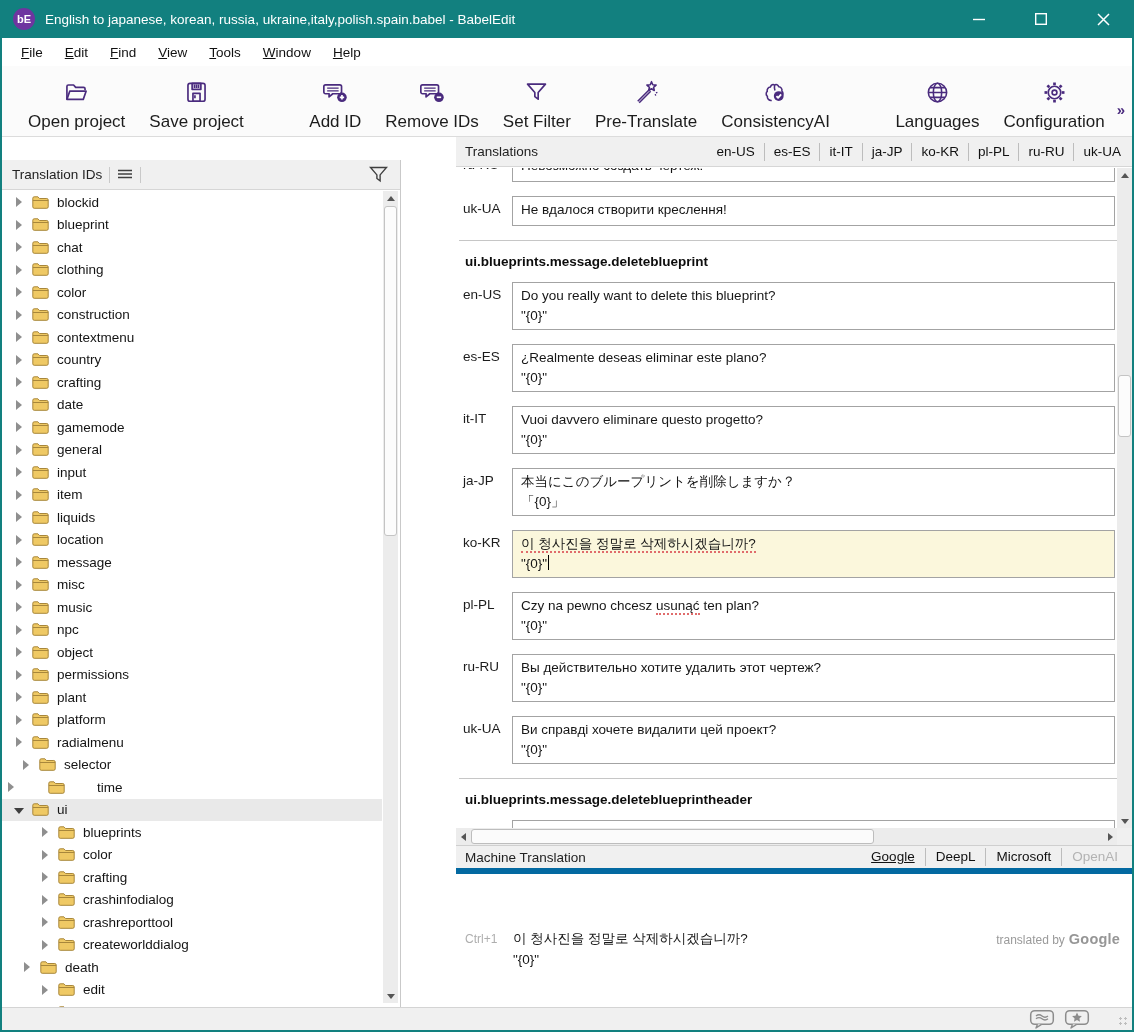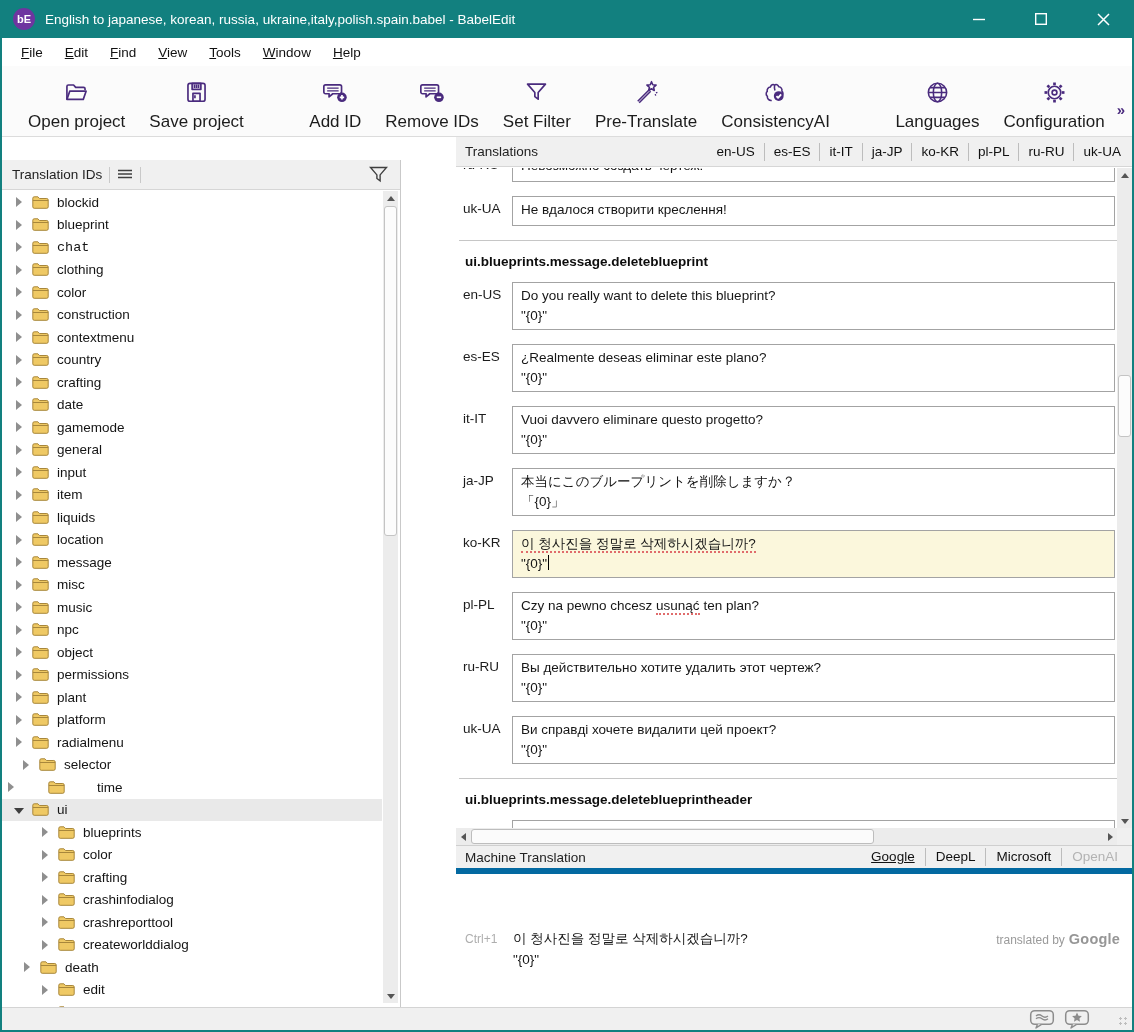--- a/index.html
+++ b/index.html
@@ -267,21 +267,21 @@
         <div class="tree-row" style="padding-left: 12px;">
           <span class="tw tw-c"></span>
           <span class="tree-folder">
             <svg width="17" height="13" viewBox="0 0 17 13">
               <path d="M.8 2.2 C.8 1.4 1.4 .8 2.2 .8 h3.7 l1.6 1.7 h7.3 c.8 0 1.4 .6 1.4 1.4 v7 c0 .8-.6 1.4-1.4 1.4 H2.2 c-.8 0-1.4-.6-1.4-1.4 Z" fill="#EFC964" stroke="#A8873B"></path>
               <path d="M.9 4.5 h15.3" stroke="#A8873B" fill="none"></path>
             </svg>
           </span>
           <span class="tree-label">blueprint</span>
         </div>
-        <div class="tree-row" style="padding-left: 12px; font-family: Liberation Mono, monospace;">
+        <div class="tree-row" style="padding-left: 12px;">
           <span class="tw tw-c"></span>
           <span class="tree-folder">
             <svg width="17" height="13" viewBox="0 0 17 13">
               <path d="M.8 2.2 C.8 1.4 1.4 .8 2.2 .8 h3.7 l1.6 1.7 h7.3 c.8 0 1.4 .6 1.4 1.4 v7 c0 .8-.6 1.4-1.4 1.4 H2.2 c-.8 0-1.4-.6-1.4-1.4 Z" fill="#EFC964" stroke="#A8873B"></path>
               <path d="M.9 4.5 h15.3" stroke="#A8873B" fill="none"></path>
             </svg>
           </span>
           <span class="tree-label">chat</span>
         </div>
         <div class="tree-row" style="padding-left: 12px;">

